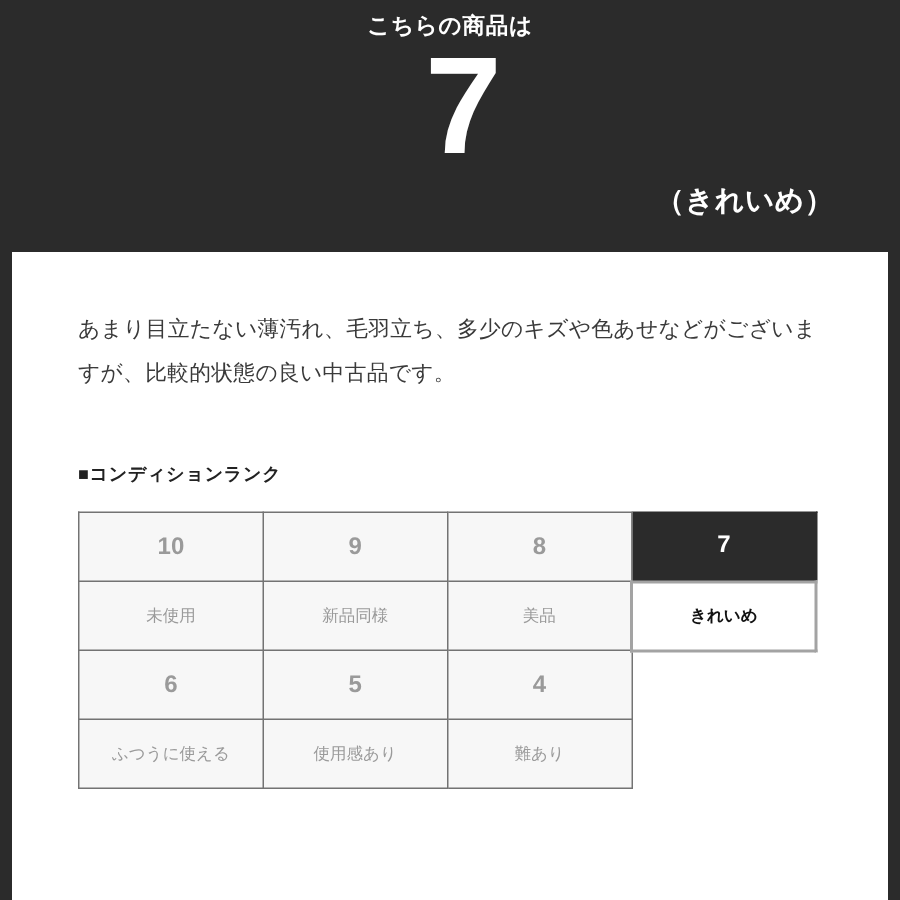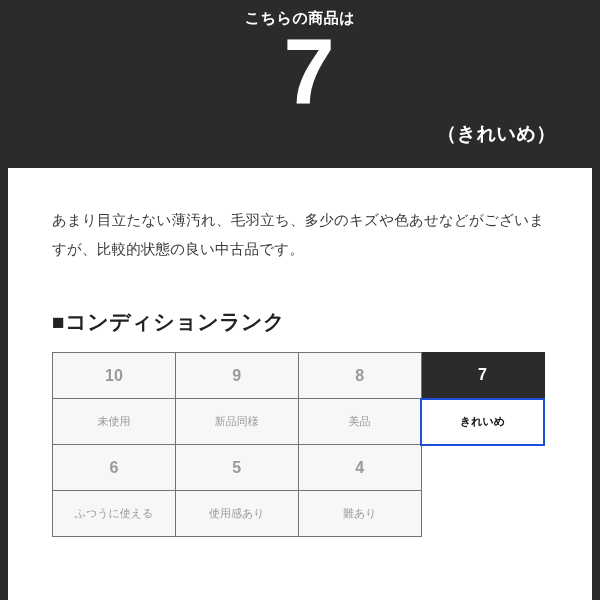--- a/index.html
+++ b/index.html
@@ -76,21 +76,21 @@
   }
   .desc {
     font-size: 14.5px;
     line-height: 2.0;
     color: #3a3a3a;
     letter-spacing: 0.2px;
     margin: 0 0 44px 0;
     max-width: 500px;
   }
   .section-title {
-    font-size: 21px;
+    font-size: 12px;
     font-weight: bold;
     color: #222222;
     margin: 0 0 16px 0;
     letter-spacing: 0.5px;
   }
 
   
   .rank-table {
     border-collapse: collapse;
     width: 493px;
@@ -120,21 +120,21 @@
   .rank-table td.hl-num {
     background: #2b2b2b;
     color: #ffffff;
     border: 1px solid #2b2b2b;
     font-size: 16px;
     font-weight: bold;
   }
   .rank-table td.hl-label {
     background: #ffffff;
     color: #111111;
-    border: 2px solid #1d4ed8;
+    border: 2px solid #a3a3a3;
     font-size: 14px;
     font-weight: bold;
   }
 </style>
 </head>
 <body>
 
 <div class="page">
 
   <div class="header">

